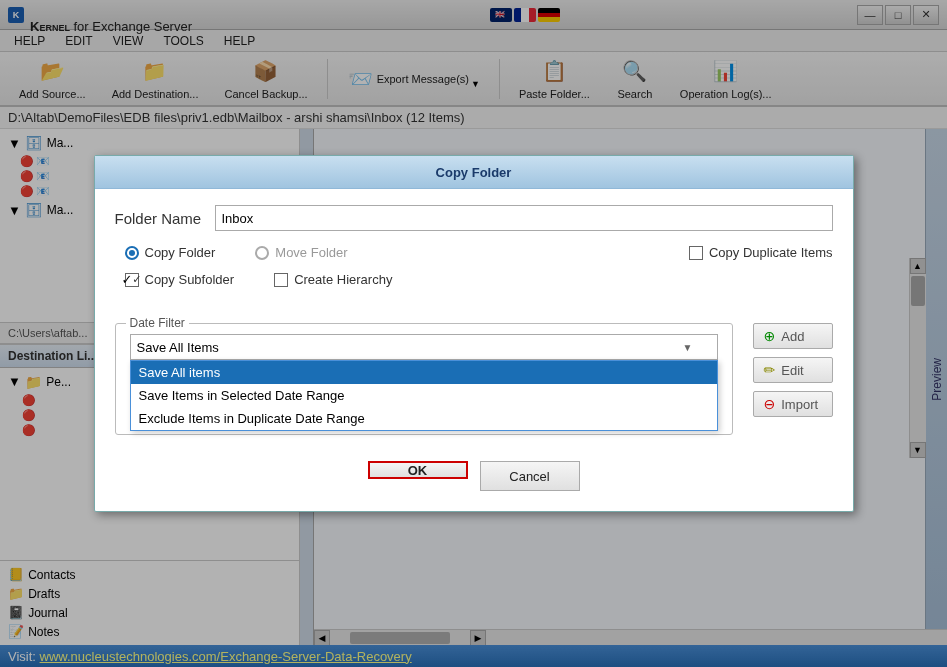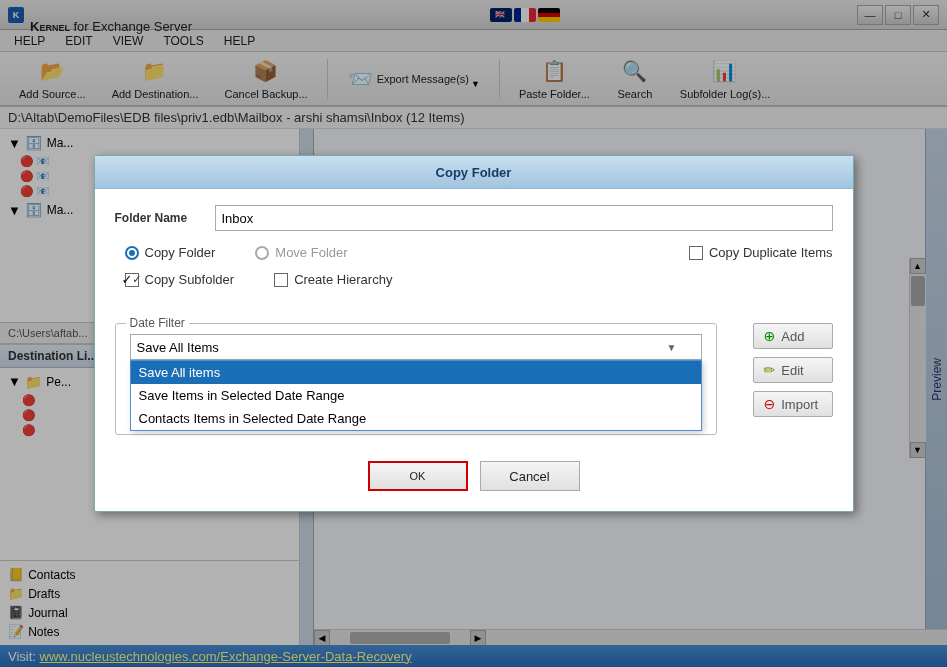--- a/index.html
+++ b/index.html
@@ -159,21 +159,21 @@
       font-size: 14px;
       font-weight: bold;
       color: #1a3a6a;
       text-align: center;
       border-bottom: 1px solid #90b8d8;
     }
     .modal-body { padding: 16px 20px; }
 
     
     .field-row { display: flex; align-items: center; gap: 10px; margin-bottom: 14px; }
-    .field-label { font-size: 12px; color: #333; min-width: 90px; font-weight: bold; }
+    .field-label { font-size: 15px; color: #333; min-width: 90px; }
     .field-input {
       flex: 1;
       height: 26px;
       border: 1px solid #aaa;
       padding: 2px 6px;
       font-size: 13px;
       outline: none;
     }
     .option-item { display: flex; align-items: center; gap: 6px; cursor: pointer; }
     .radio-btn { width: 14px; height: 14px; border-radius: 50%; border: 2px solid #666; display: flex; align-items: center; justify-content: center; }
@@ -254,38 +254,38 @@
       border: 1px solid #aaa;
       background: linear-gradient(to bottom, #f5f5f5, #e0e0e0);
       cursor: pointer;
       font-size: 13px;
       border-radius: 2px;
       color: #555;
     }
     .action-btn-icon { font-size: 14px; }
 
     
-    .date-filter-row { display: flex; gap: 20px; align-items: flex-start; margin-top: 36px; }
+    .date-filter-row { display: flex; gap: 4px; align-items: flex-start; margin-top: 36px; }
     .date-filter-main { flex: 1; }
 
     
     .modal-footer {
       display: flex;
       justify-content: center;
       gap: 12px;
       padding: 10px 0 4px;
     }
     .ok-btn {
       width: 100px;
-      height: 30px;
+      height: 18px;
       background: linear-gradient(to bottom, #f5f5f5, #e0e0e0);
       border: 2px solid #cc0000;
       cursor: pointer;
-      font-size: 11px;
-      font-weight: normal;
+      font-size: 13px;
+      font-weight: bold;
       color: #222;
     }
     .cancel-btn {
       width: 100px;
       height: 30px;
       background: linear-gradient(to bottom, #f5f5f5, #e0e0e0);
       border: 1px solid #aaa;
       cursor: pointer;
       font-size: 13px;
       color: #222;
@@ -362,21 +362,21 @@
   <div class="toolbar-btn">
     <div class="tb-icon">📋</div>
     <div class="tb-label">Paste Folder...</div>
   </div>
   <div class="toolbar-btn">
     <div class="tb-icon">🔍</div>
     <div class="tb-label">Search</div>
   </div>
   <div class="toolbar-btn">
     <div class="tb-icon">📊</div>
-    <div class="tb-label">Subfolder Log(s)...</div>
+    <div class="tb-label">Operation Log(s)...</div>
   </div>
 </div>
 
 <div class="path-bar">
   <span>D:\Altab\DemoFiles\EDB files\priv1.edb\Mailbox - arshi shamsi\Inbox    (12 Items)</span>
 </div>
 
 <div style="display:flex; height: 516px; position: relative;">
 
   <div class="left-panel">
@@ -557,21 +557,21 @@
 
           <div class="dropdown-container">
             <div class="dropdown-select">
               <span>Save All Items</span>
               <span class="dropdown-arrow">▼</span>
             </div>
 
             <div class="dropdown-list">
               <div class="dropdown-option selected">Save All items</div>
               <div class="dropdown-option">Save Items in Selected Date Range</div>
-              <div class="dropdown-option">Contacts Items in Selected Date Range</div>
+              <div class="dropdown-option">Exclude Items in Duplicate Date Range</div>
             </div>
           </div>
 
           <div style="height: 60px;"></div>
         </div>
 
         <div class="right-buttons">
           <button class="action-btn">
             <span class="action-btn-icon" style="color:#080;">⊕</span>
             <span>Add</span>

